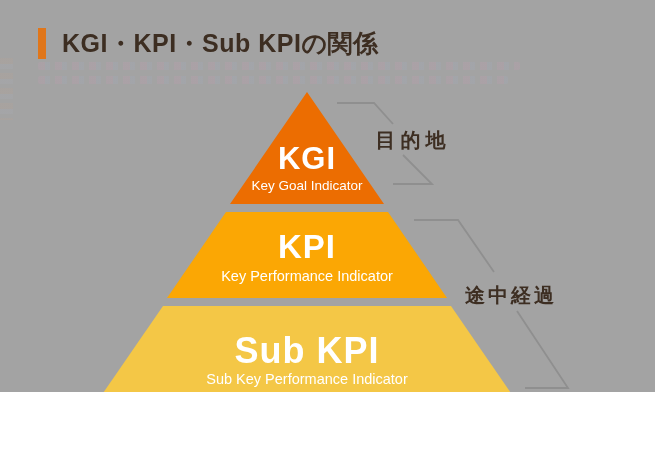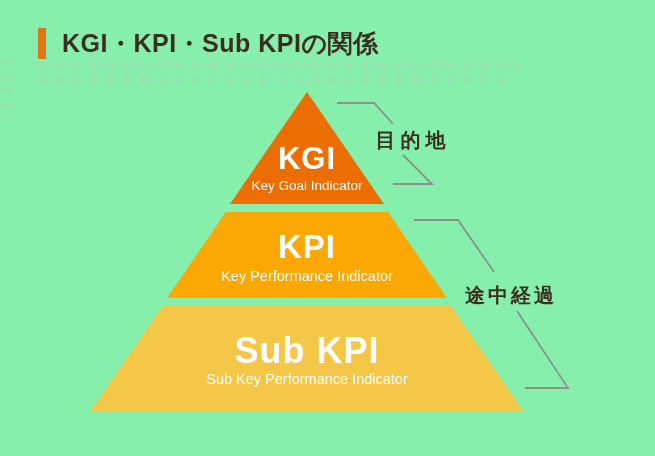--- a/index.html
+++ b/index.html
@@ -2,22 +2,22 @@
 <html><head>
 <meta charset="utf-8">
 <style>
   html, body {
     margin: 0; padding: 0;
     background: #ffffff;
     font-family: "Liberation Sans", "DejaVu Sans", sans-serif;
   }
   .stage {
     position: relative;
-    width: 655px; height: 456px;
-    background: #86efac;
+    width: 655px; height: 392px;
+    background: #a3a3a3;
     overflow: hidden;
   }
   .header {
     position: absolute; left: 38px; top: 27px;
     display: flex; align-items: center;
   }
   .accent-bar {
     width: 8px; height: 31px;
     background: #E0761A;
     margin-right: 16px;

